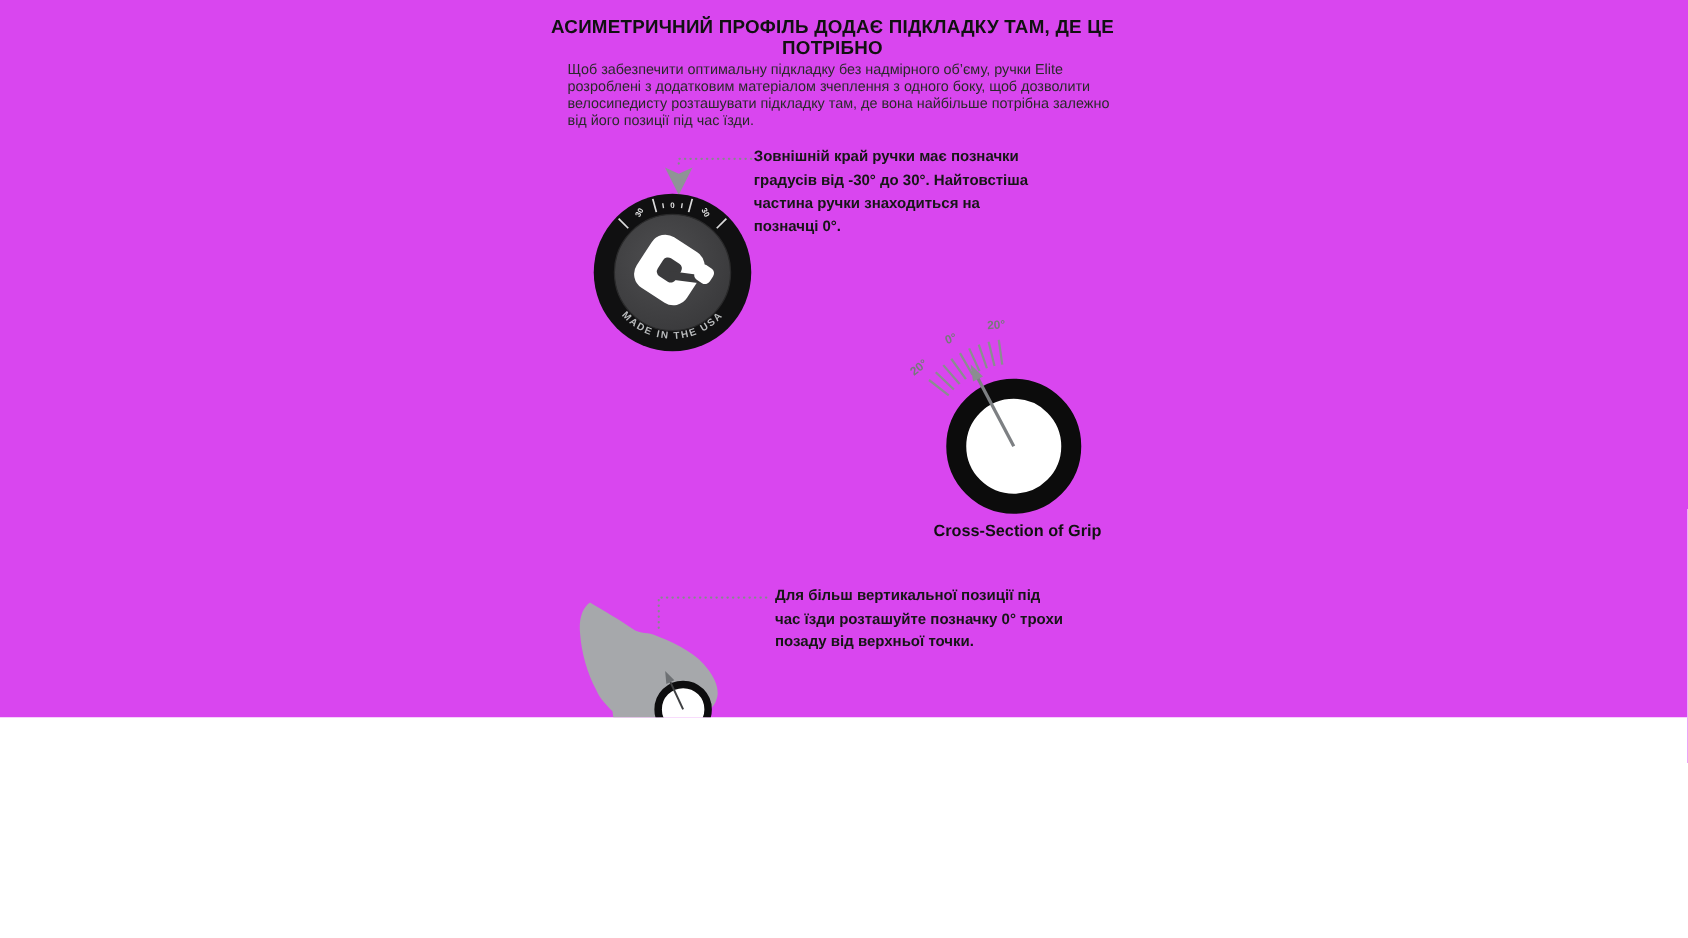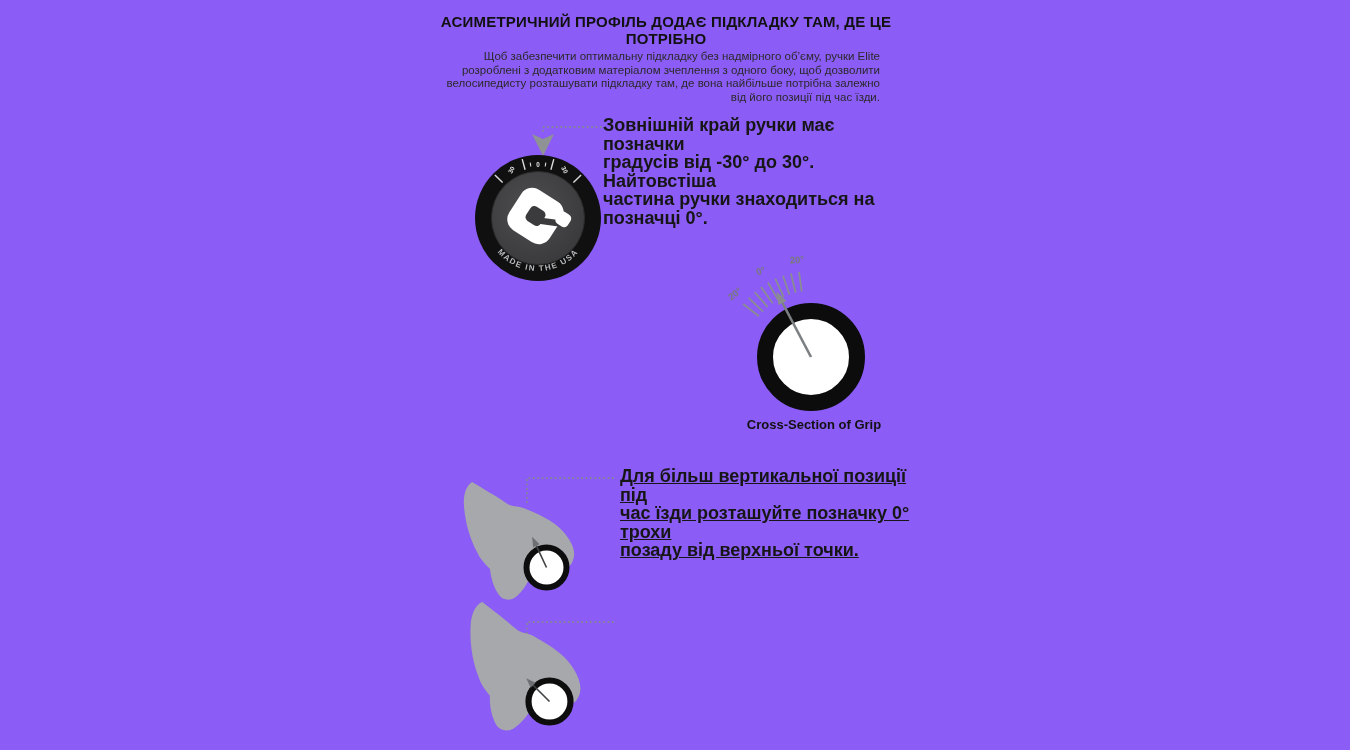--- a/index.html
+++ b/index.html
@@ -1,33 +1,33 @@
 <!DOCTYPE html>
 <html><head>
 <meta charset="utf-8">
 <style>
   html,body{margin:0;padding:0;background:#fff;}
-  #canvas{position:relative;width:1350px;height:750px;background:#8b5cf6;overflow:hidden;
+  #canvas{position:relative;width:1350px;height:574px;background:#d946ef;overflow:hidden;
           font-family:"Liberation Sans","DejaVu Sans",sans-serif;color:#1b1b1b;}
   .abs{position:absolute;}
   .title{font-weight:bold;font-size:15px;letter-spacing:.2px;text-align:center;color:#111;}
   .intro{font-size:11.5px;font-weight:500;line-height:13.6px;color:#2a2a2a;white-space:pre-line;}
-  .blk{font-weight:bold;font-size:18px;line-height:18.5px;color:#161616;white-space:pre-line;}
+  .blk{font-weight:bold;font-size:12px;line-height:18.5px;color:#161616;white-space:pre-line;}
   .caption{font-weight:bold;font-size:13px;color:#111;text-align:center;}
   svg{display:block;}
   .noselect{user-select:none;}
 </style>
 </head>
 <body>
 
 <div id="canvas" class="noselect">
 
   <div class="abs title" style="left:416px;top:13px;width:500px;">АСИМЕТРИЧНИЙ ПРОФІЛЬ ДОДАЄ ПІДКЛАДКУ ТАМ, ДЕ ЦЕ ПОТРІБНО</div>
 
-  <div class="abs intro" style="left:418px;top:50px;width:462px;text-align:right;">Щоб забезпечити оптимальну підкладку без надмірного об’єму, ручки Elite
+  <div class="abs intro" style="left:454px;top:50px;width:462px;">Щоб забезпечити оптимальну підкладку без надмірного об’єму, ручки Elite
 розроблені з додатковим матеріалом зчеплення з одного боку, щоб дозволити
 велосипедисту розташувати підкладку там, де вона найбільше потрібна залежно
 від його позиції під час їзди.</div>
 
   <svg class="abs" style="left:0;top:0;" width="1350" height="750" viewBox="0 0 1350 750">
     <g stroke="#85898c" stroke-width="1.8" stroke-linecap="round" stroke-dasharray="0.2 4.2" fill="none">
       <path d="M601,127 L543,127 L543,134"></path>
       <path d="M613,478 L527,478 L527,504"></path>
       <path d="M613,622 L527,622 L527,650"></path>
     </g>
@@ -113,21 +113,21 @@
   <svg class="abs" style="left:452px;top:468px;" width="132" height="140" viewBox="0 0 132 140">
     <path d="M20,14 C30,20 44,28 54,35 C61,40 66,37 74,41 C92,48 106,56 114,67
              C121,76 124,85 121,92 C119,99 112,103 106,100 C99,97 95,93 91,88
              L83,91 C80,108 74,120 65,128 C60,133 51,133 47,127 C42,120 39,111 38,101
              C33,96 28,91 25,84 C18,71 13,54 12,38 C11,27 14,18 20,14 Z" fill="#a6a8ab"></path>
     <circle cx="94.5" cy="99.5" r="20" fill="#ffffff" stroke="#0d0d0e" stroke-width="6"></circle>
     <line x1="94.5" y1="99.5" x2="84.3" y2="77.7" stroke="#3f4042" stroke-width="1.6"></line>
     <path d="M80.1,68.7 L87.5,76.2 L81.1,79.2 Z" fill="#6d7073"></path>
   </svg>
 
-  <div class="abs blk" style="left:620px;top:467px;width:300px;text-decoration:underline;">Для більш вертикальної позиції під
+  <div class="abs blk" style="left:620px;top:467px;width:300px;">Для більш вертикальної позиції під
 час їзди розташуйте позначку 0° трохи
 позаду від верхньої точки.</div>
 
   <svg class="abs" style="left:455px;top:602px;" width="140" height="148" viewBox="0 0 140 148">
     <g transform="rotate(7 94.5 99.5) translate(-5.7 -6) scale(1.06)">
       <path d="M20,14 C30,20 44,28 54,35 C61,40 66,37 74,41 C92,48 106,56 114,67
                C121,76 124,85 121,92 C119,99 112,103 106,100 C99,97 95,93 91,88
                L83,91 C80,108 74,120 65,128 C60,133 51,133 47,127 C42,120 39,111 38,101
                C33,96 28,91 25,84 C18,71 13,54 12,38 C11,27 14,18 20,14 Z" fill="#a6a8ab"></path>
     </g>

